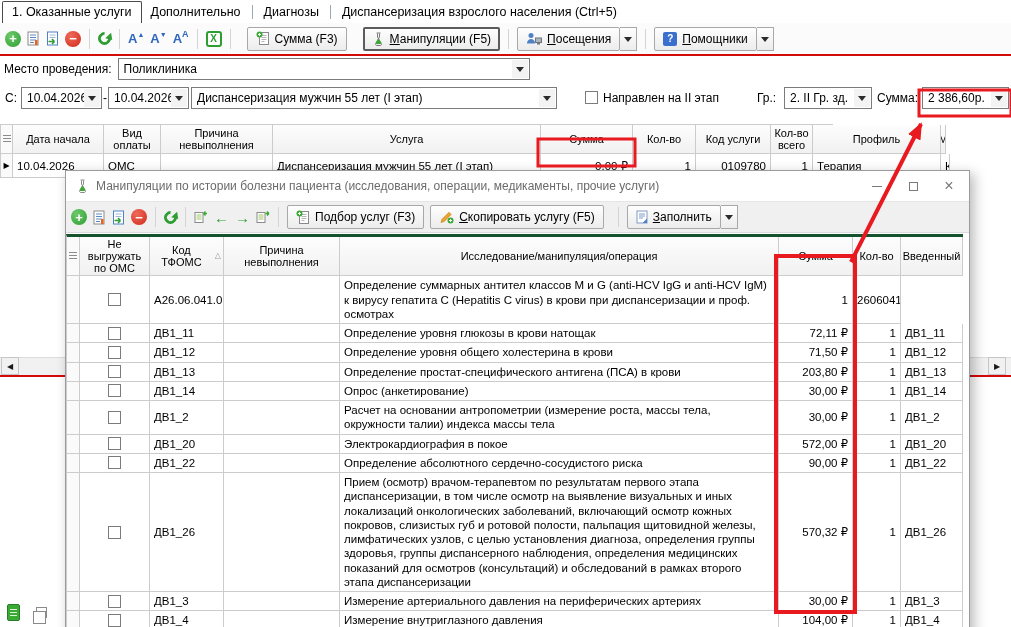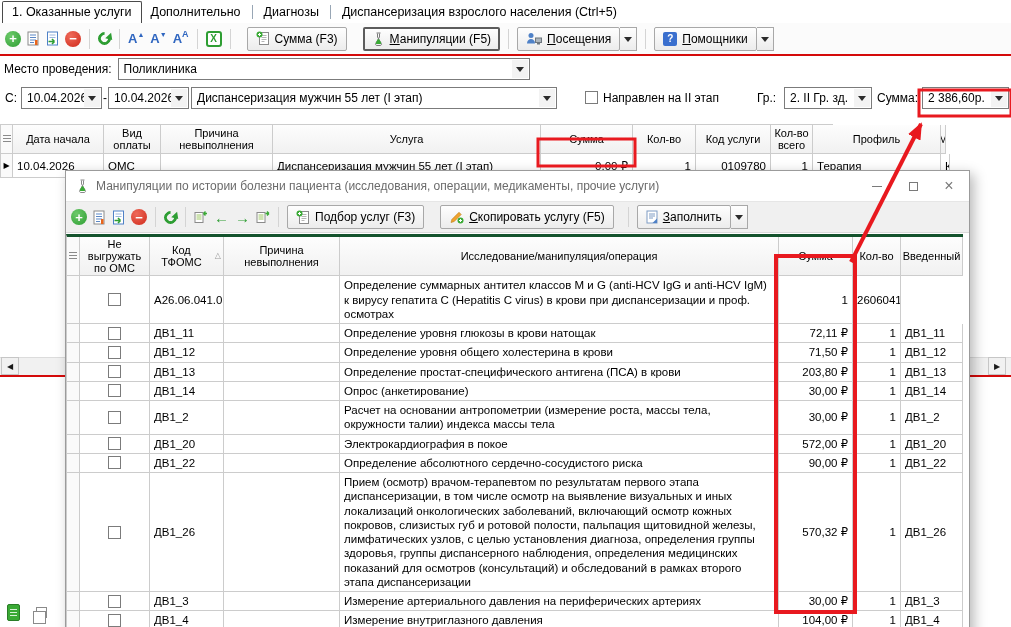--- a/index.html
+++ b/index.html
@@ -318,21 +318,21 @@
       <span class="ci">
           <svg width="14" height="15">
             <rect x="3.5" y="1.5" width="9" height="12" fill="#fff" stroke="#8a8a8a"></rect>
             <path d="M5.5 4.5h5M5.5 6.5h5M5.5 8.5h5M5.5 10.5h3" stroke="#b5b5b5"></path>
             <circle cx="3.5" cy="3.5" r="3" fill="#3aaa35"></circle>
             <path d="M3.5 2v3M2 3.5h3" stroke="#fff"></path>
           </svg>
         </span>
       <span>Подбор услуг (F3)</span>
     </button>
-    <button class="tbtn" style="margin-left:10px">
+    <button class="tbtn" style="margin-left:0">
       <span class="ci">
           <svg width="15" height="14">
             <path d="M2 12.5l1-3.2 7-7 2.2 2.2-7 7z" fill="#f0a22e" stroke="#b97a12" stroke-width=".6"></path>
             <circle cx="11.5" cy="10.5" r="3" fill="#3aaa35"></circle>
             <path d="M11.5 9v3M10 10.5h3" stroke="#fff"></path>
           </svg>
         </span>
       <span class="mnem">Скопировать услугу (F5)</span>
     </button>
     <span class="vsep" style="margin-left:8px"></span>

